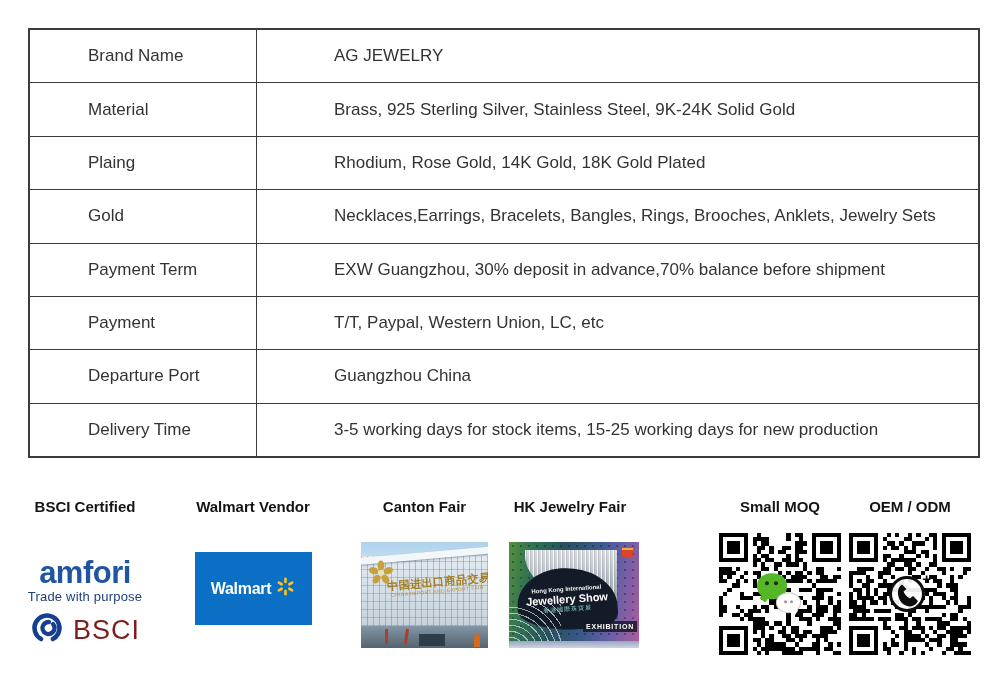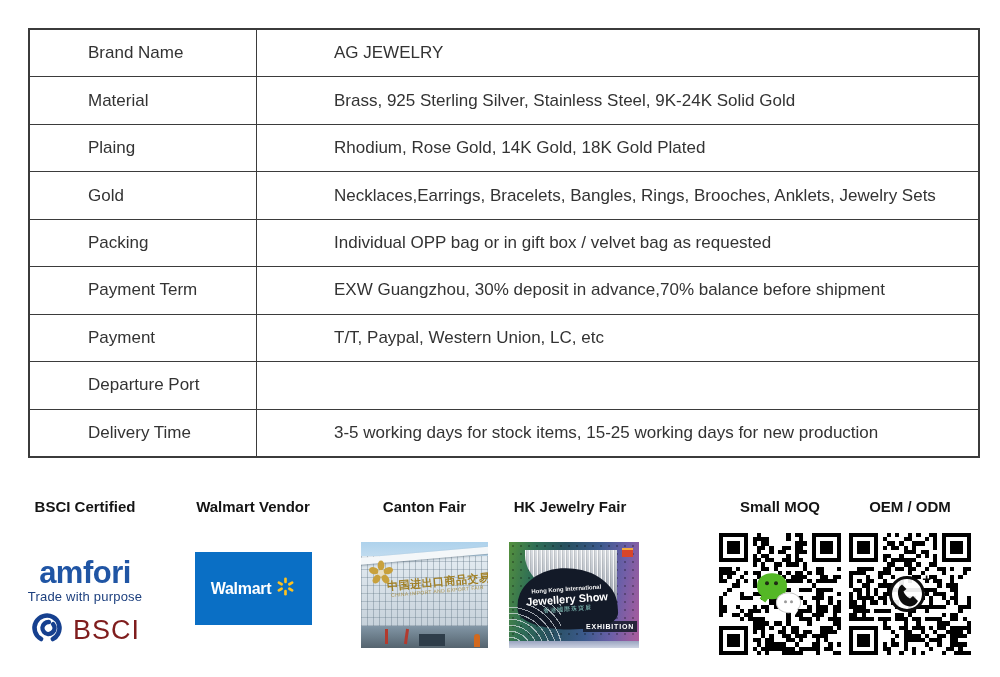--- a/index.html
+++ b/index.html
@@ -120,33 +120,30 @@
     </div>
     <div class="srow">
       <div class="cell lab">Plaing</div>
       <div class="cell val">Rhodium, Rose Gold, 14K Gold, 18K Gold Plated</div>
     </div>
     <div class="srow">
       <div class="cell lab">Gold</div>
       <div class="cell val">Necklaces,Earrings, Bracelets, Bangles, Rings, Brooches, Anklets, Jewelry Sets</div>
     </div>
     <div class="srow">
-      <div class="cell lab">Packing</div>
-      <div class="cell val">Individual OPP bag or in gift box / velvet bag as requested</div>
-    </div>
-    <div class="srow">
       <div class="cell lab">Payment Term</div>
       <div class="cell val">EXW Guangzhou, 30% deposit in advance,70% balance before shipment</div>
     </div>
     <div class="srow">
       <div class="cell lab">Payment</div>
       <div class="cell val">T/T, Paypal, Western Union, LC, etc</div>
     </div>
     <div class="srow">
       <div class="cell lab">Departure Port</div>
+      <div class="cell val">Guangzhou China</div>
     </div>
     <div class="srow">
       <div class="cell lab">Delivery Time</div>
       <div class="cell val">3-5 working days for stock items, 15-25 working days for new production</div>
     </div>
   </div>
 
   <div class="badge" style="left:18px;width:134px;">
     <div class="blabel">BSCI Certified</div>
     <div class="amfori">

